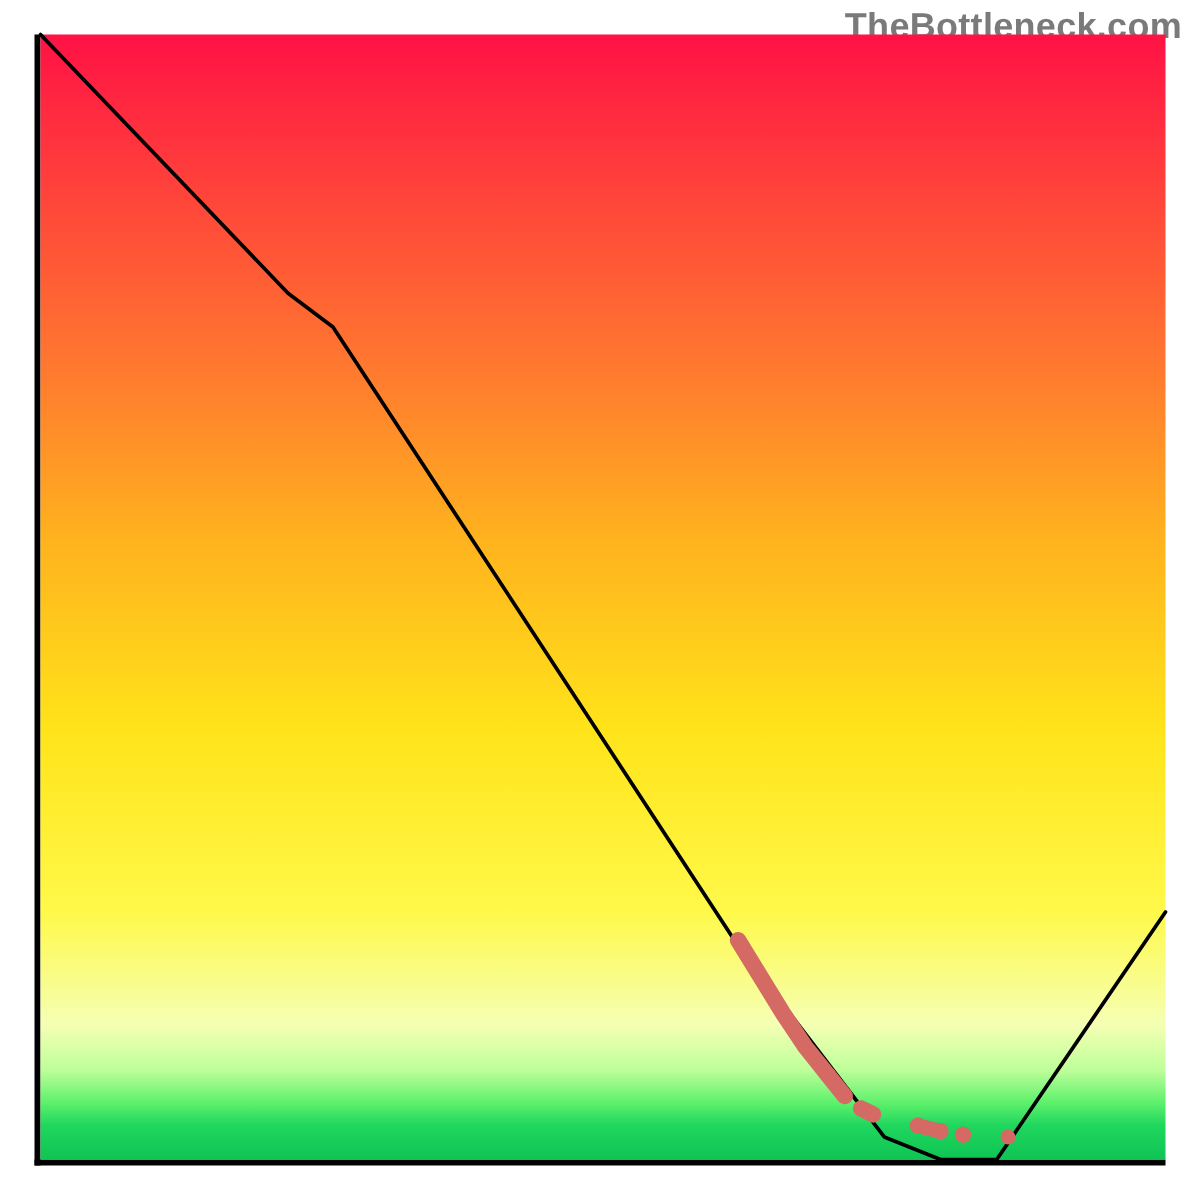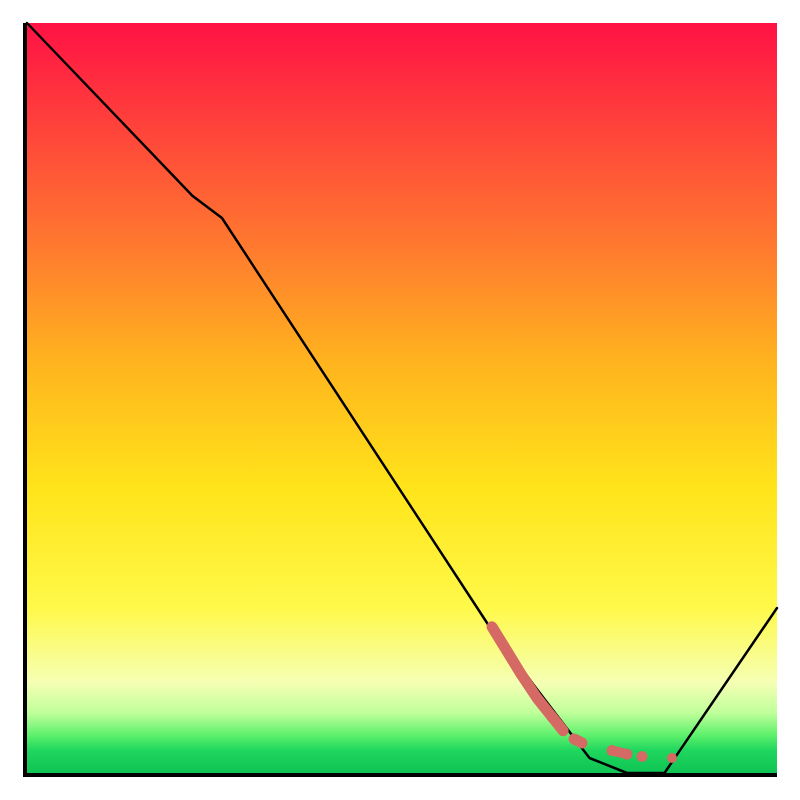--- a/index.html
+++ b/index.html
@@ -47,20 +47,21 @@
     inset: 0;
     width: 100%;
     height: 100%;
     overflow: visible;
   }
 </style>
 </head>
 <body>
 
 <div class="wrap">
+  <div class="watermark">TheBottleneck.com</div>
   <div class="plot">
     <div class="gradient"></div>
     <svg class="lines" viewBox="0 0 754 754" preserveAspectRatio="none">
       <path id="curve-path" fill="none" stroke="#000000" stroke-width="2.5" stroke-linecap="round" stroke-linejoin="round" d="M0.0 0.0 L165.9 173.4 L196.0 196.0 L467.5 610.7 L565.5 738.9 L603.2 754.0 L640.9 754.0 L754.0 588.1 "></path>
       <g id="highlight-group">
           <path d="M467.5 607.0 L497.6 656.0 L512.7 678.6 L527.8 697.5 " fill="none" stroke="#d46a63" stroke-width="11" stroke-linecap="round" stroke-linejoin="round"></path>
           <path d="M527.8 697.5 L542.9 716.3 L558.0 723.8 " fill="none" stroke="#d46a63" stroke-width="11" stroke-linecap="round" stroke-dasharray="18 14"></path>
           <circle cx="588.1" cy="731.4" r="5.5" fill="#d46a63"></circle>
           <circle cx="603.2" cy="735.1" r="5.5" fill="#d46a63"></circle>
           <circle cx="618.3" cy="737.4" r="5.5" fill="#d46a63"></circle>

